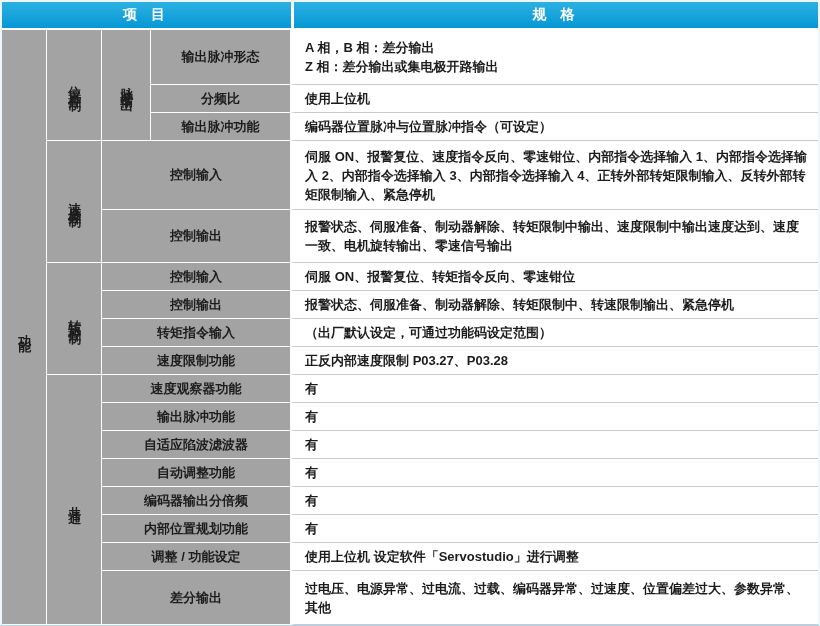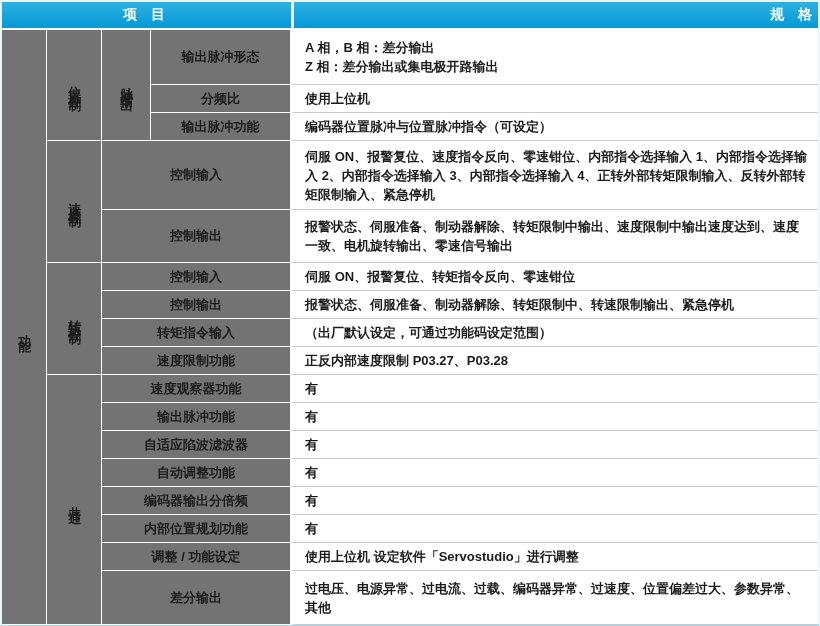--- a/index.html
+++ b/index.html
@@ -32,24 +32,24 @@
   th.hdr {
     background: linear-gradient(180deg, #2db0e2 0%, #0598d5 100%);
     color: #ffffff;
     height: 28px;
     font-size: 14px;
     letter-spacing: 5px;
     text-align: center;
     vertical-align: middle;
     border-bottom: 2px solid #ffffff;
   }
-  th.hdr-spec { border-left: 3px solid #ffffff; text-align: right; }
+  th.hdr-spec { border-left: 3px solid #ffffff; }
 
   td.blue {
-    background: #737373;
+    background: #a3a3a3;
     border-right: 1px solid #fbfdfe;
     border-bottom: 1px solid #fbfdfe;
     text-align: center;
     vertical-align: middle;
     padding: 2px;
   }
 
   td.spec {
     background: #ffffff;
     border-left: 3px solid #ffffff;

